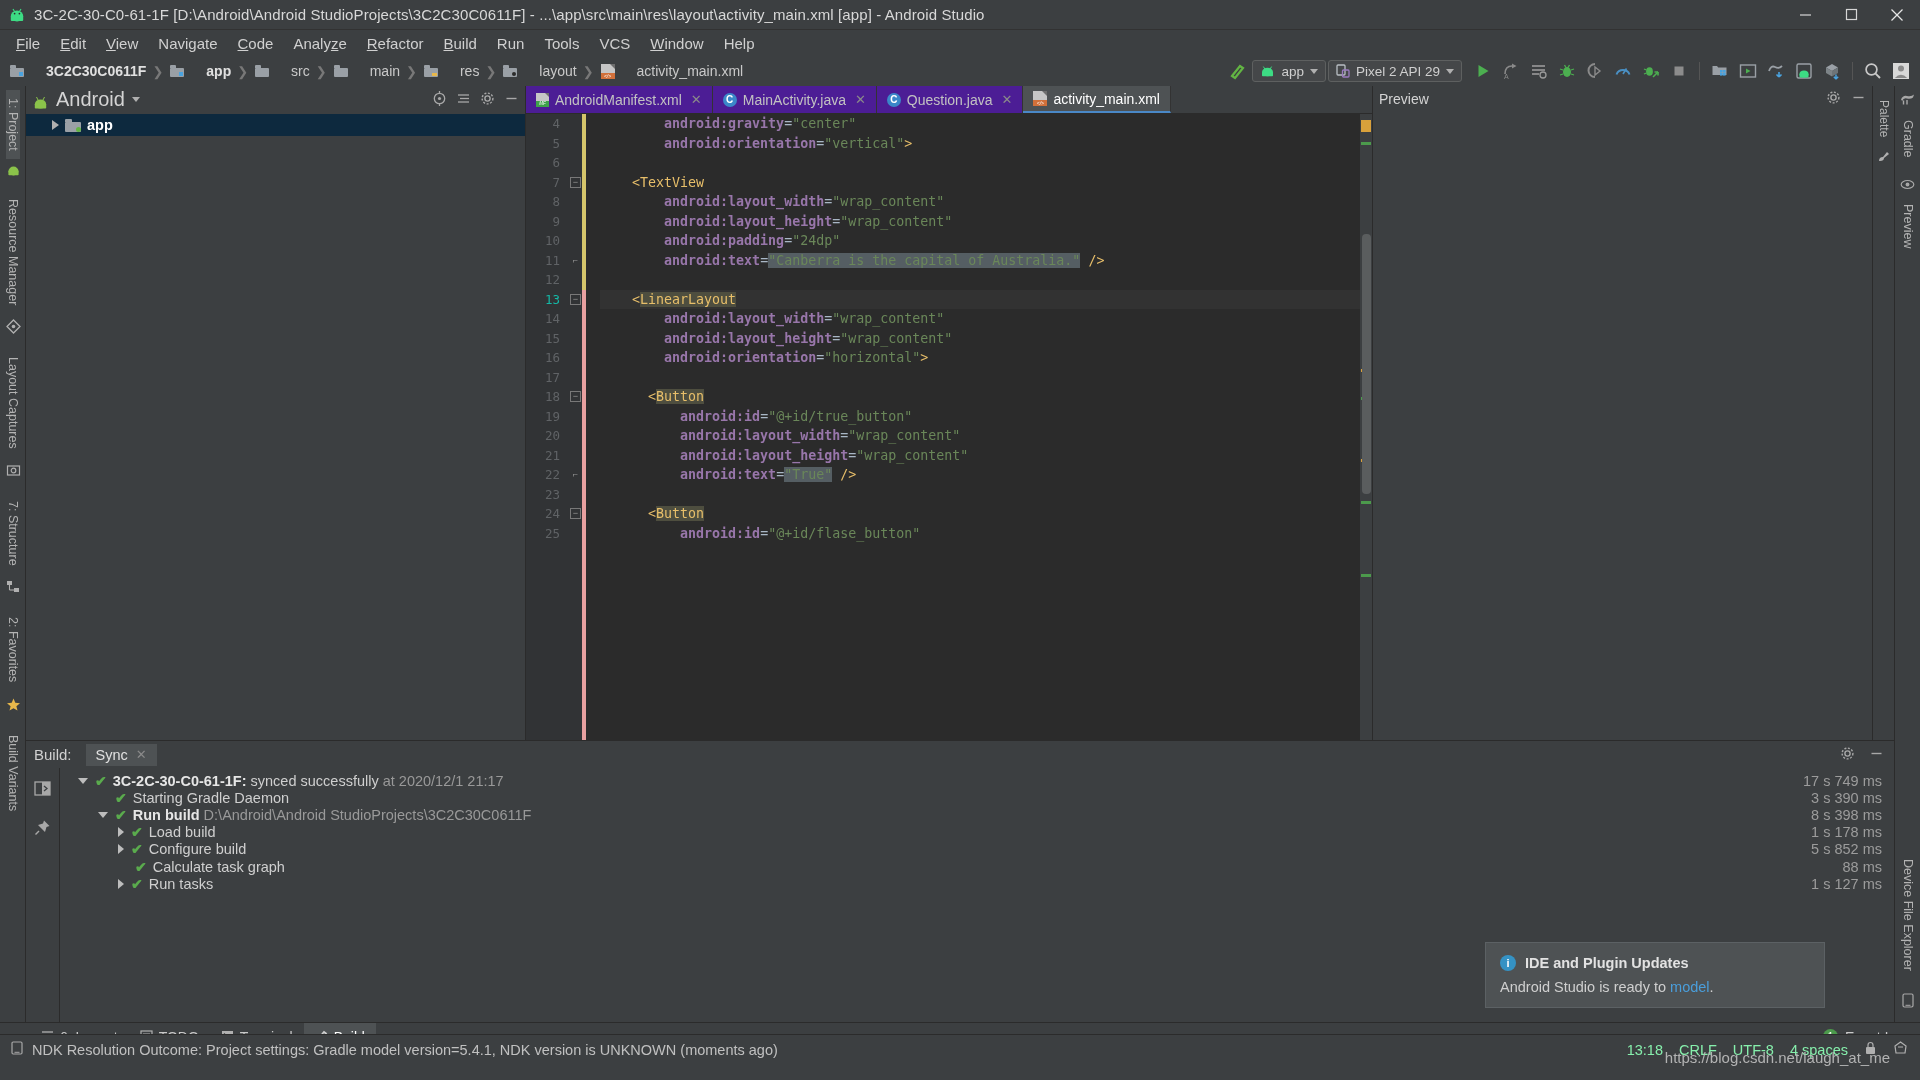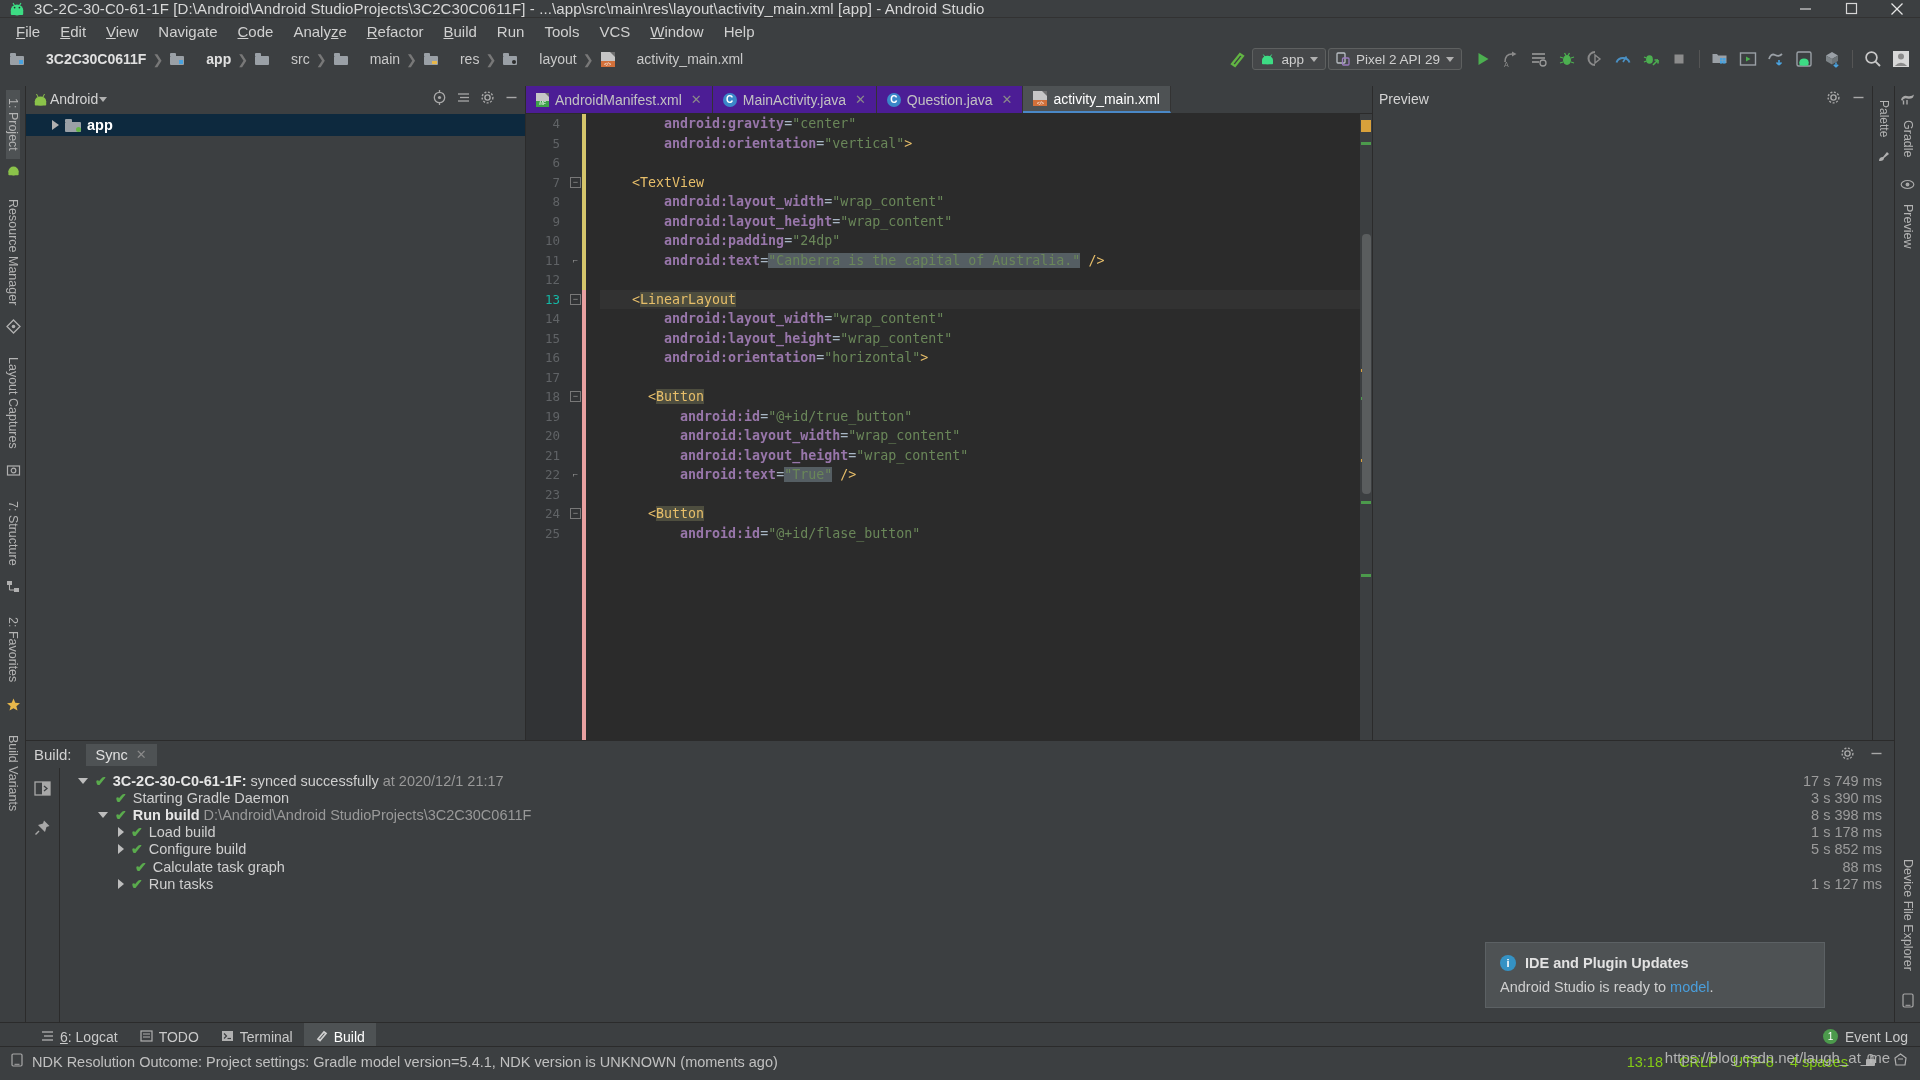--- a/index.html
+++ b/index.html
@@ -7,21 +7,21 @@
     width: 1920px; height: 1080px;
     background: #3c3f41;
     font-family: "Liberation Sans", sans-serif;
     overflow: hidden;
     color: #bbbbbb;
   }
   #app { position: relative; width: 1920px; height: 1080px; }
 
   
   .titlebar {
-    height: 18px; background: #3c3f41; display: flex; align-items: center;
+    height: 30px; background: #3c3f41; display: flex; align-items: center;
     padding-left: 8px; border-bottom: 1px solid #323232;
   }
   .title-android-icon { width: 18px; height: 18px; margin-right: 8px; position: relative; flex: none;}
   .title-text { font-size: 15px; color: #d8d8d8; white-space: nowrap; letter-spacing: .1px; }
   .win-btns { margin-left: auto; display: flex; height: 30px; }
   .win-btn { width: 46px; height: 30px; display: flex; align-items: center; justify-content: center; color: #cfcfcf; }
   .win-btn svg { display: block; }
 
   
   .menubar {
@@ -74,21 +74,21 @@
     width: 26px; background:#3c3f41; border-right:1px solid #2b2b2b;
     display:flex; flex-direction:column; align-items:center; padding-top:4px;
     position:relative;
   }
   .rail-item { writing-mode: vertical-rl; font-size:12.5px; color:#b4b4b4; padding:8px 0; white-space:nowrap; display:flex; align-items:center; gap:5px;}
   .rail-item.active { background:#4e5254; }
   .rail-ico { width:14px;height:14px; }
 
   
   .proj { width: 500px; background:#3c3f41; display:flex; flex-direction:column; border-right:1px solid #2b2b2b;}
-  .proj-head { height:26px; display:flex; align-items:center; padding:0 6px; gap:1px; font-size:14px;}
+  .proj-head { height:26px; display:flex; align-items:center; padding:0 6px; gap:7px; font-size:20px;}
   .proj-head .ttl { color:#d4d4d4; }
   .proj-head .tools { margin-left:auto; display:flex; align-items:center; gap:9px; color:#a0a0a0;}
   .tree { flex:1; padding-top:2px; font-size:14.5px; }
   .tree-row { height:22px; display:flex; align-items:center; gap:6px; padding-left:26px;}
   .tree-row.sel { background:#0d293e; }
   .tw { width:0;height:0;border-top:5px solid transparent;border-bottom:5px solid transparent;border-left:7px solid #b0b0b0; flex:none;}
   .tree-label { color:#d5d5d5;}
   .tree-row.sel .tree-label { font-weight:bold; color:#ffffff;}
 
   
@@ -174,22 +174,22 @@
   .notif .bdy a { color:#4a9edb; text-decoration:none;}
 
   
   .toolwin-bar { position:absolute; left:0; right:0; bottom:30px; height:28px; background:#3c3f41; display:flex; align-items:stretch; padding-left:30px; border-top:1px solid #2b2b2b;}
   .tw-btn { display:flex; align-items:center; gap:6px; padding:0 11px; font-size:14px; color:#c9c9c9;}
   .tw-btn.active { background:#4e5254; color:#ffffff;}
   .tw-btn u { text-decoration:underline; }
   .tw-right { margin-left:auto; display:flex; align-items:center; gap:7px; padding-right:12px; font-size:14px; color:#c9c9c9;}
   .badge { width:15px;height:15px;border-radius:50%;background:#4c9a4c;color:#fff;font-size:10px;display:flex;align-items:center;justify-content:center;}
 
-  .statusbar { position:absolute; left:0; right:0; bottom:4px; height:30px; background:#3c3f41; display:flex; align-items:center; padding-left:10px; font-size:14.5px; color:#c0c0c0; border-top:1px solid #2b2b2b;}
-  .sb-right { margin-left:auto; display:flex; align-items:center; gap:16px; padding-right:12px; color:#84cc16;}
+  .statusbar { position:absolute; left:0; right:0; bottom:16px; height:30px; background:#3c3f41; display:flex; align-items:center; padding-left:10px; font-size:14.5px; color:#c0c0c0; border-top:1px solid #2b2b2b;}
+  .sb-right { margin-left:auto; display:flex; align-items:center; gap:16px; padding-right:12px; color:#86efac;}
   .watermark { position:absolute; right:30px; bottom:14px; font-size:15px; color:#bdbdbd; opacity:.92; white-space:nowrap;}
 </style>
 </head>
 <body>
 
 <div id="app">
 
   <div class="titlebar">
     <span class="title-android-icon">
       <svg width="18" height="18" viewBox="0 0 18 18">

